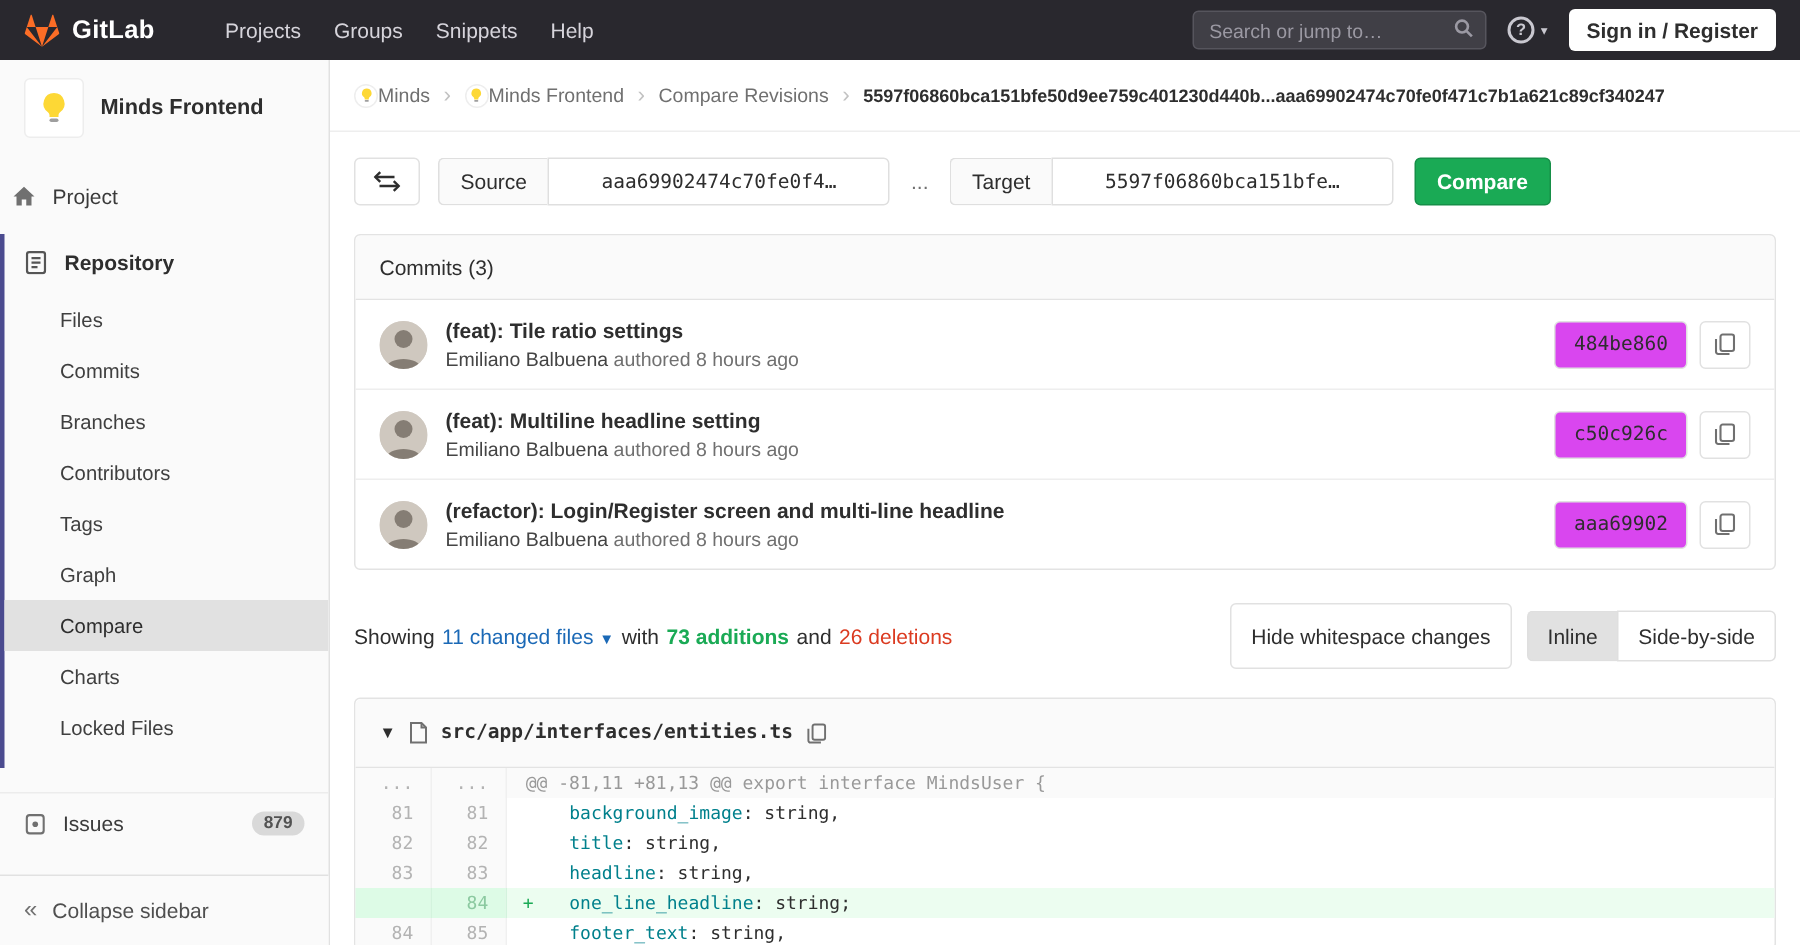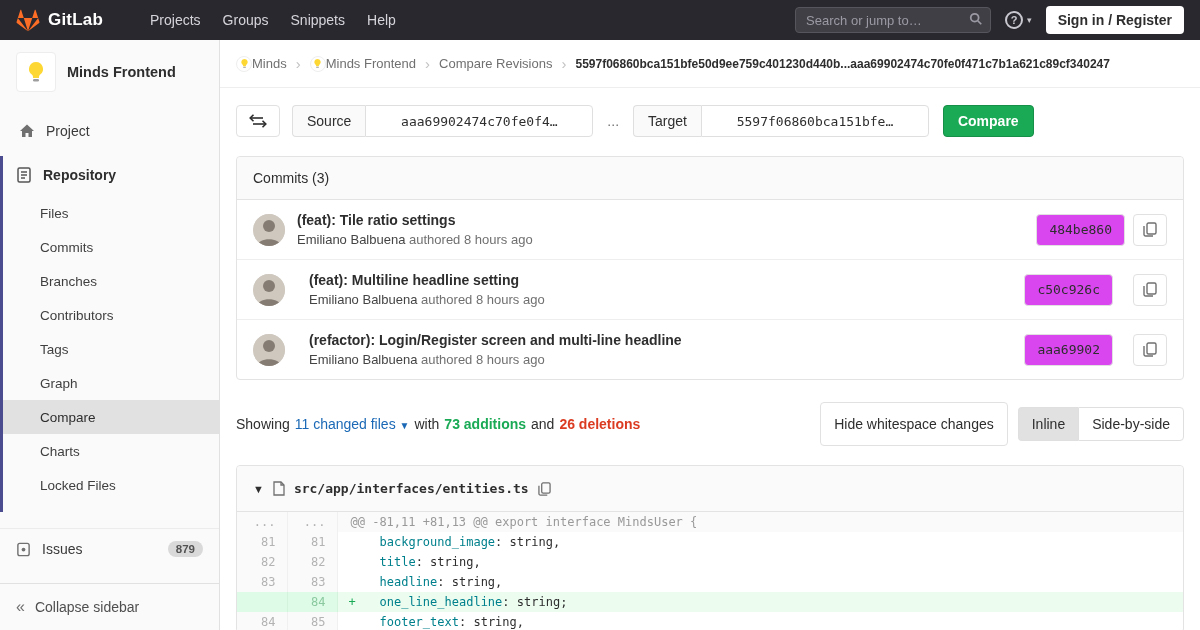--- a/index.html
+++ b/index.html
@@ -26,21 +26,21 @@
 
   
   .layout { display:flex; height:590px; }
 
   
   .sidebar { width:220px; background:#fafafa; border-right:1px solid #e1e1e1; display:flex; flex-direction:column; }
   .context-header { display:flex; align-items:center; gap:11px; padding:12px 16px 14px; cursor:pointer; }
   .project-avatar { width:40px; height:40px; border-radius:4px; background:#fff; border:1px solid #ededed; display:flex; align-items:center; justify-content:center; flex:none; }
   .project-name { font-weight:700; font-size:14.5px; color:#2e2e2e; }
   .sidebar-menu { flex:1; overflow:hidden; padding-top:6px; }
-  .top-item { display:flex; align-items:center; gap:11px; padding:11px 19px; color:#3a3a3a; font-size:14px; cursor:pointer; }
+  .top-item { display:flex; align-items:center; gap:11px; padding:11px 8px; color:#3a3a3a; font-size:14px; cursor:pointer; }
   .top-item .s-icon { width:16px; display:flex; justify-content:center; flex:none; }
   .repo-section { border-left:3px solid #4b4b8f; margin-top:6px; }
   .repo-section .top-item { padding-left:13px; font-weight:600; color:#2e2e2e; }
   .sub-items { list-style:none; padding:2px 0 10px; }
   .sub-items li { padding:9.5px 16px 9.5px 37px; font-size:13.5px; color:#3f3f3f; cursor:pointer; }
   .sub-items li.active { background:#e1e1e1; color:#2e2e2e; font-weight:500; }
   .issues-row { margin-top:16px; border-top:1px solid #ececec; padding:12px 16px; display:flex; align-items:center; gap:11px; font-size:14px; color:#3a3a3a; cursor:pointer; }
   .count-badge { margin-left:auto; background:#d9d9d9; color:#525252; font-size:11.5px; font-weight:600; padding:2px 8px; border-radius:10px; }
   .collapse-row { border-top:1px solid #e1e1e1; padding:0 16px; height:47px; display:flex; align-items:center; gap:10px; color:#4f4f4f; font-size:14px; cursor:pointer; background:#fafafa; }
   .collapse-chevrons { font-size:16px; color:#707070; }
@@ -62,36 +62,36 @@
   .field-label { display:flex; align-items:center; padding:0 14px; background:#fafafa; border:1px solid #dfdfdf; border-right:0; border-radius:4px 0 0 4px; font-size:14px; color:#2e2e2e; }
   .field-input { width:228px; border:1px solid #dfdfdf; border-radius:0 4px 4px 0; font-family:"DejaVu Sans Mono", monospace; font-size:13px; text-align:center; color:#2e2e2e; background:#fff; }
   .dots-sep { color:#707070; padding:0 2px; }
   .compare-btn { height:32px; padding:0 14px; background:#1aaa55; border:1px solid #168f48; color:#fff; border-radius:4px; font-weight:600; font-size:14px; margin-left:2px; }
 
   
   .panel { border:1px solid #e3e3e3; border-radius:4px; background:#fff; }
   .commits-panel { margin-bottom:22px; }
   .panel-header { background:#fafafa; border-bottom:1px solid #e3e3e3; padding:13px 16px; border-radius:4px 4px 0 0; font-size:14px; color:#2e2e2e; }
   .commit-row { display:flex; align-items:center; padding:12px 16px; }
-  .commit-row + .commit-row { border-top:1px solid #eee;gap:12px; }
+  .commit-row + .commit-row { border-top:1px solid #eee; }
   .avatar32 { width:32px; height:32px; border-radius:50%; margin-right:12px; overflow:hidden; flex:none; background:#d9d4cd; }
   .commit-text { min-width:0; }
   .commit-title { font-weight:700; font-size:14px; margin-bottom:4px; color:#2e2e2e; cursor:pointer; }
   .commit-meta { font-size:13px; color:#707070; }
   .commit-meta .author { color:#444; cursor:pointer; }
   .sha-btn { margin-left:auto; font-family:"DejaVu Sans Mono", monospace; font-size:13px; border:1px solid #e1e1e1; border-radius:4px; padding:0 12px; height:32px; background:#d946ef; color:#2e2e2e; }
   .copy-btn { border:1px solid #e1e1e1; border-radius:4px; width:34px; height:32px; margin-left:8px; background:#fff; display:flex; align-items:center; justify-content:center; }
 
   
   .showing-row { display:flex; align-items:center; margin:0 0 19px; font-size:14px; }
   .showing-row .frag { margin-right:5px; }
   .files-link { color:#1b69b6; font-weight:500; cursor:pointer; margin-right:5px; }
   .files-link .caret { font-size:10px; }
   .additions { color:#1aaa55; font-weight:700; margin-right:5px; }
-  .deletions { color:#db3b21; font-weight:700; }
+  .deletions { color:#db3b21; font-weight:400; }
   .showing-right { margin-left:auto; display:flex; align-items:center; }
   .ws-btn { height:44px; border:1px solid #e1e1e1; background:#fff; border-radius:4px; padding:0 13px; font-size:14px; color:#2e2e2e; margin-right:10px; }
   .seg-group { display:flex; }
   .seg { height:34px; border:1px solid #dfdfdf; background:#fff; padding:0 13px; font-size:14px; color:#2e2e2e; }
   .seg.first { border-radius:4px 0 0 4px; border-right:0; }
   .seg.last { border-radius:0 4px 4px 0; }
   .seg.active { background:#e1e1e1; }
 
   
   .diff-header { display:flex; align-items:center; gap:9px; padding:6px 16px; background:#fafafa; border-bottom:1px solid #e3e3e3; border-radius:4px 4px 0 0; height:46px; }

